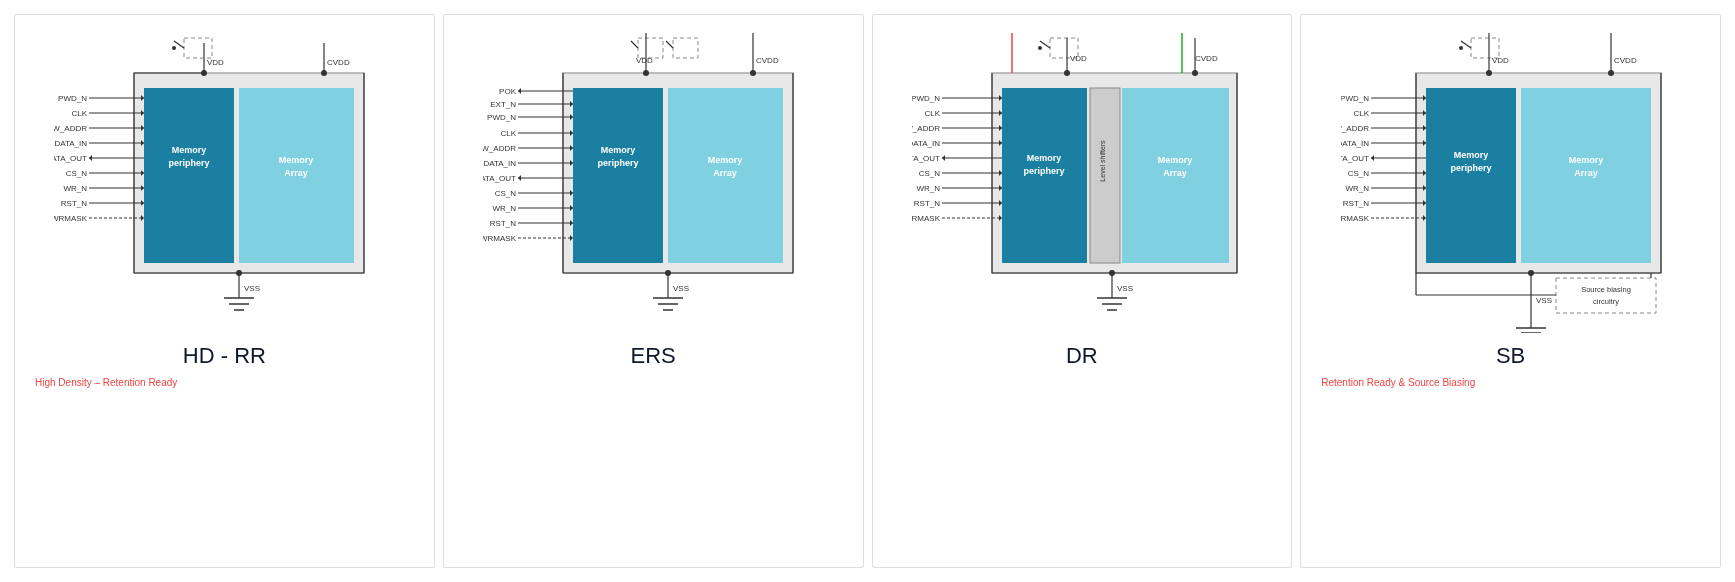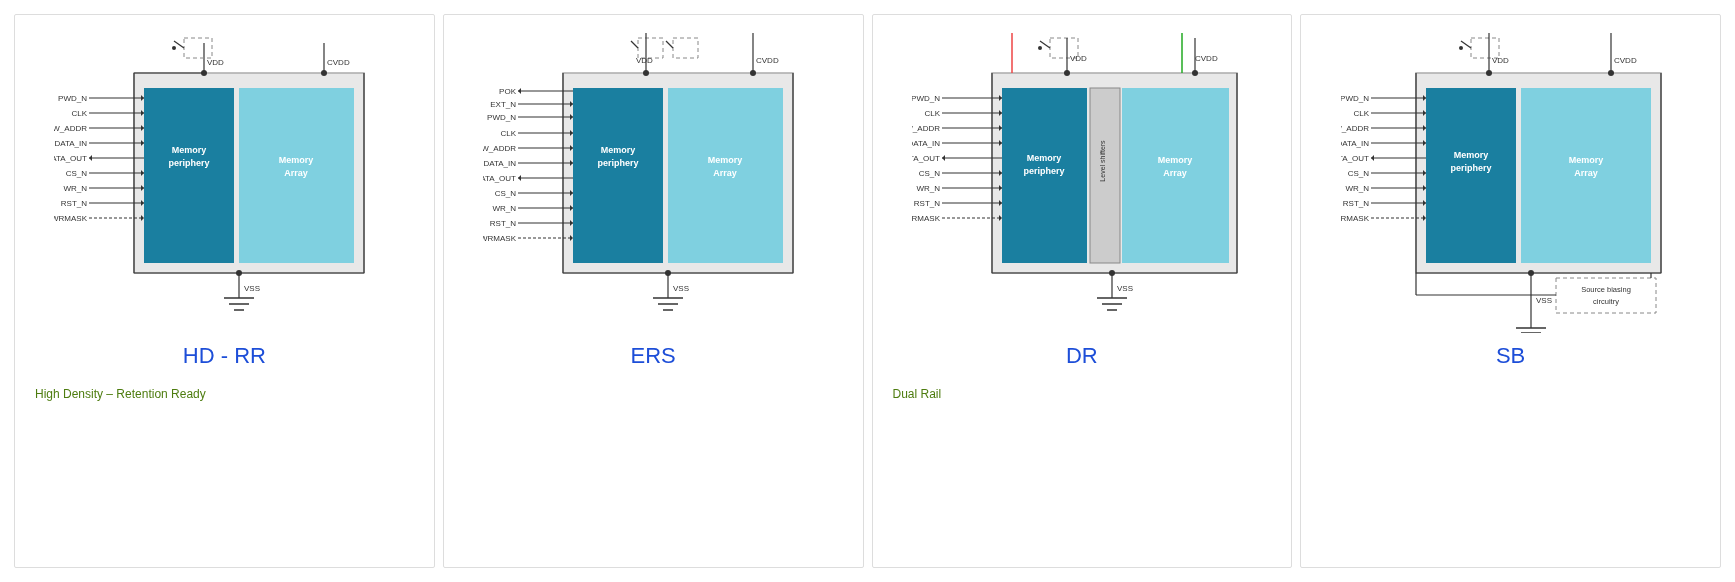--- a/index.html
+++ b/index.html
@@ -31,27 +31,27 @@
     }
     .diagram-area {
       width: 100%;
       display: flex;
       justify-content: center;
       margin-bottom: 10px;
     }
     .card-title {
       font-size: 22px;
       font-weight: 400;
-      margin-bottom: 16px;
-      color: #1d4ed8;
+      margin-bottom: 6px;
+      color: #0f172a;
       text-align: center;
     }
     .card-desc {
-      font-size: 12px;
-      color: #4d7c0f;
+      font-size: 10px;
+      color: #ef4444;
       text-align: left;
       width: 100%;
       padding-left: 10px;
       line-height: 1.5;
     }
 
     
     svg {
       display: block;
     }
@@ -318,23 +318,20 @@
         <line x1="185" y1="265" x2="215" y2="265" class="ground-line"></line>
         <line x1="190" y1="271" x2="210" y2="271" class="ground-line"></line>
         <line x1="195" y1="277" x2="205" y2="277" class="ground-line"></line>
 
         <line x1="80" y1="240" x2="325" y2="240" class="wire"></line>
         <line x1="80" y1="240" x2="80" y2="40" class="wire"></line>
         <line x1="325" y1="40" x2="325" y2="240" class="wire"></line>
       </svg>
     </div>
     <div class="card-title">DR</div>
-    <div class="card-desc">
-      <span>Dual Rail</span>
-    </div>
   </div>
 
   <div class="card">
     <div class="diagram-area">
       <svg width="340" height="300" viewBox="0 0 340 300">
 
         <rect x="75" y="40" width="245" height="200" class="outer-box"></rect>
 
         <rect x="85" y="55" width="90" height="175" class="mem-periphery"></rect>
         <text x="130" y="125" text-anchor="middle" class="label-text">Memory</text>
@@ -405,15 +402,18 @@
         <text x="195" y="270" class="vdd-text">VSS</text>
         <line x1="175" y1="295" x2="205" y2="295" class="ground-line"></line>
         <line x1="180" y1="300" x2="200" y2="300" class="ground-line"></line>
 
         <line x1="75" y1="240" x2="320" y2="240" class="wire"></line>
         <line x1="75" y1="240" x2="75" y2="40" class="wire"></line>
         <line x1="320" y1="40" x2="320" y2="240" class="wire"></line>
       </svg>
     </div>
     <div class="card-title">SB</div>
+    <div class="card-desc">
+      <span>Retention Ready &amp; Source Biasing</span>
+    </div>
   </div>
 
 </div>
 
 </body></html>

